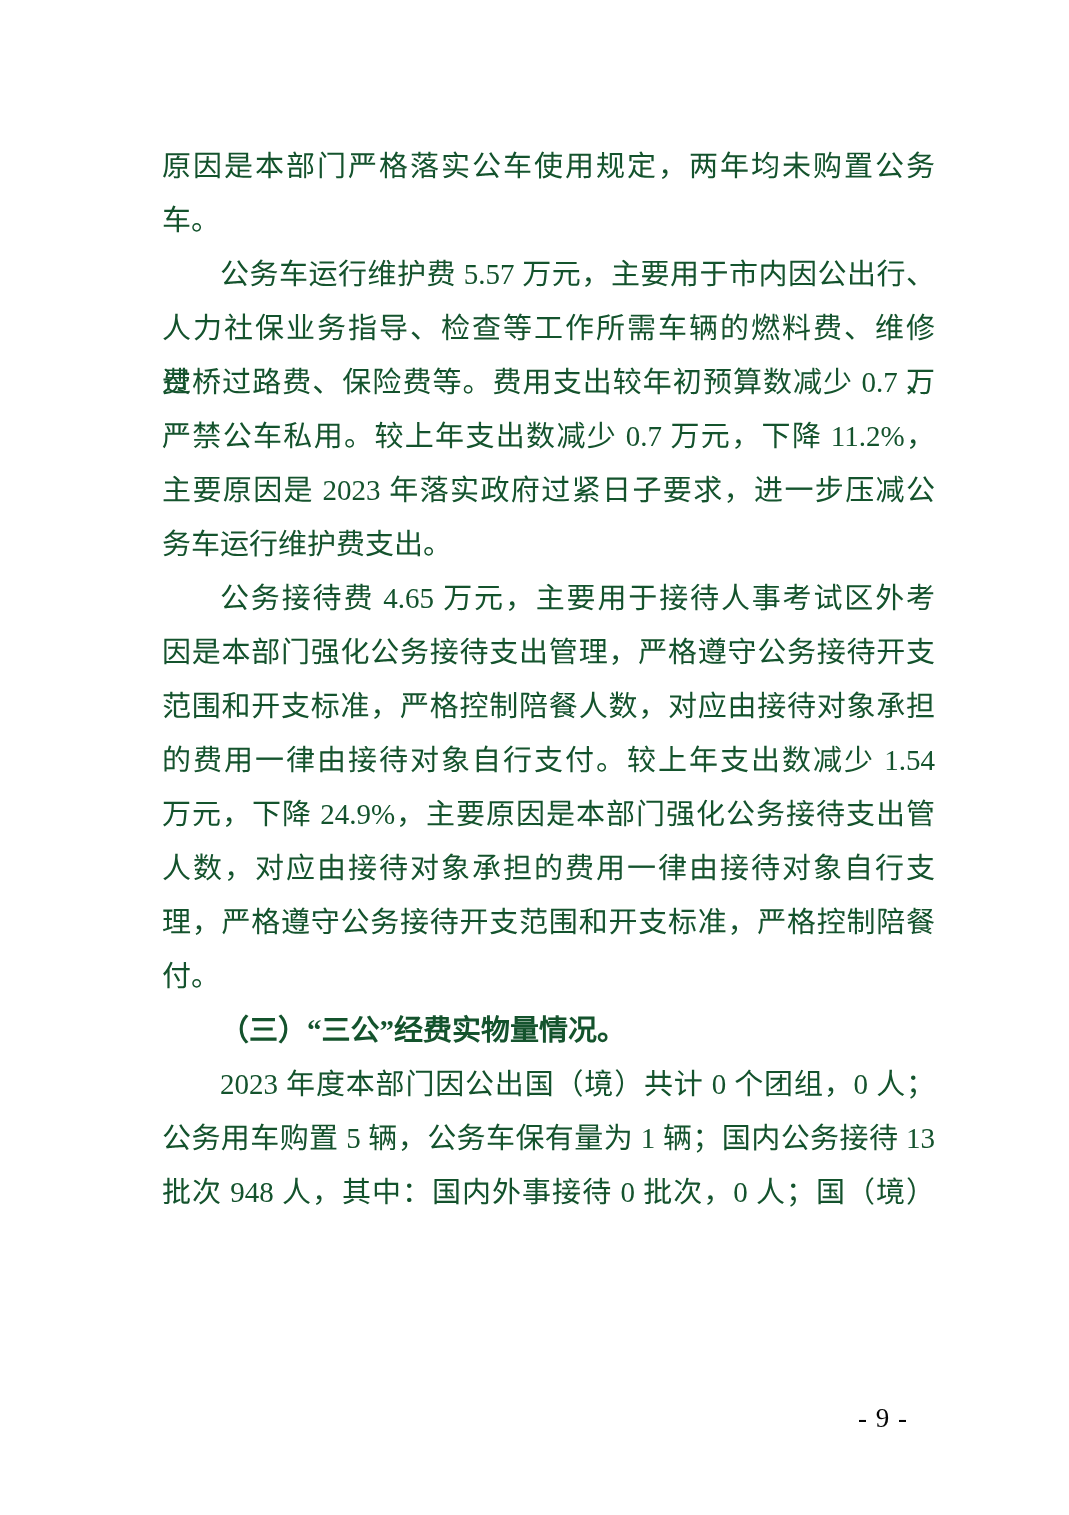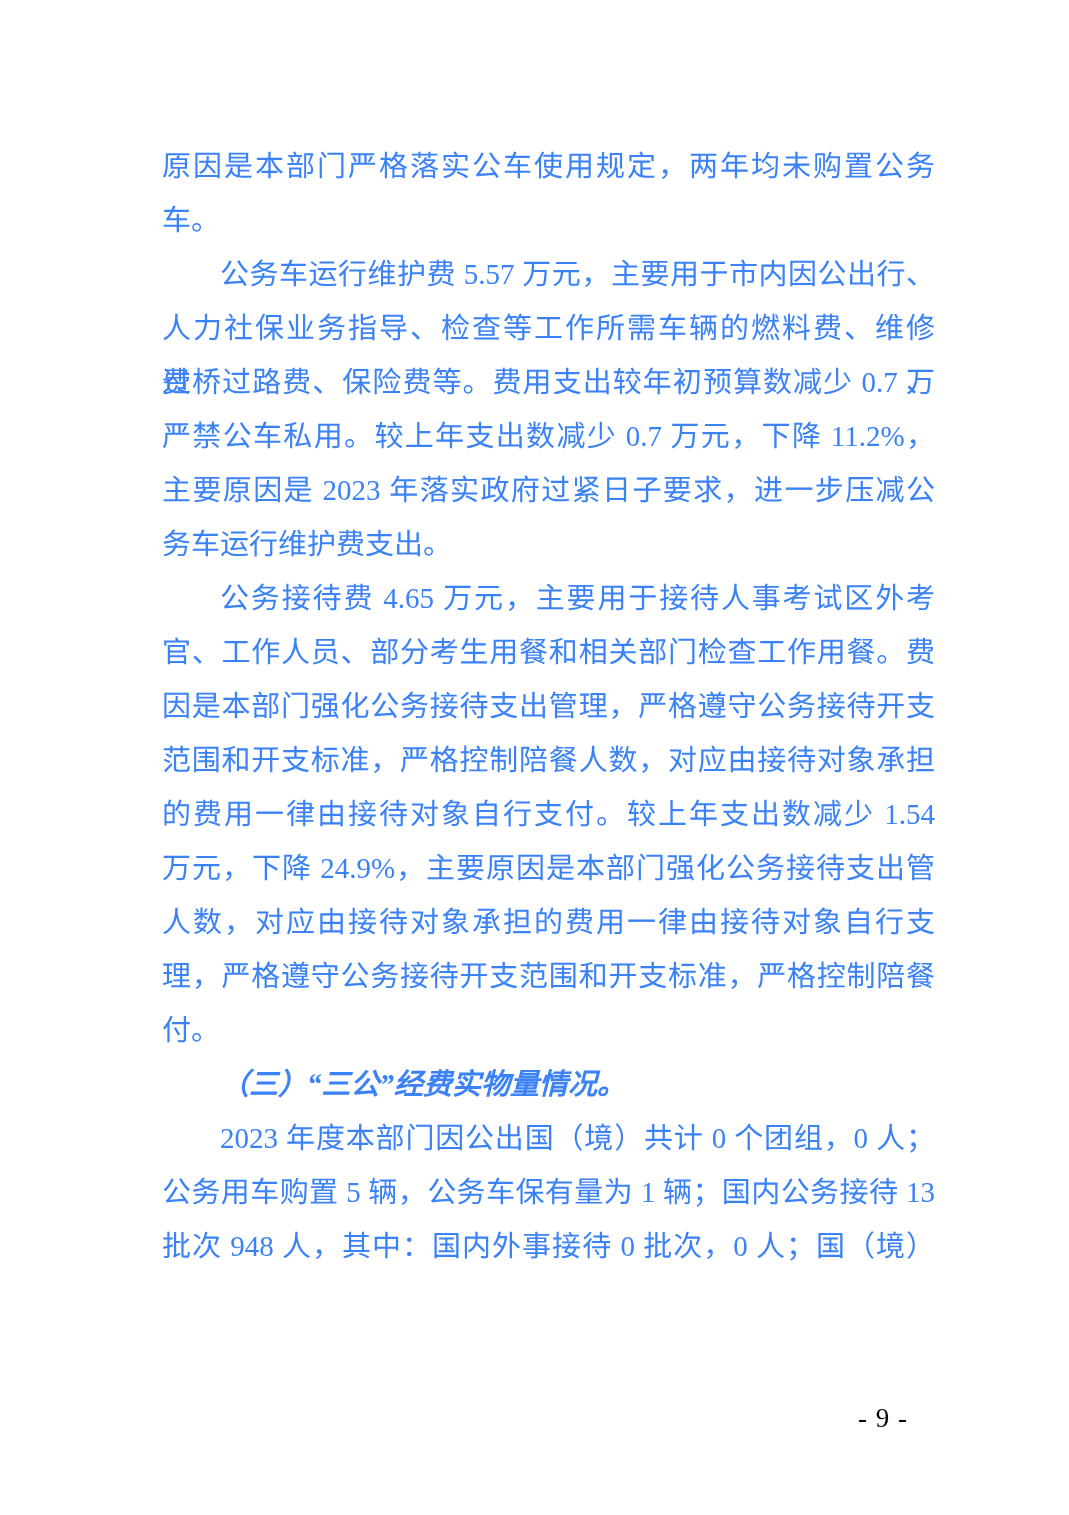--- a/index.html
+++ b/index.html
@@ -20,40 +20,39 @@
     position: absolute;
     left: 162px;
     top: 139px;
     width: 773px;
   }
   .line {
     font-size: 29px;
     line-height: 54px;
     height: 54px;
     white-space: normal;
-    color: #3b82f6;
+    color: #14532d;
   }
   
   .j {
     text-align: justify;
     text-align-last: justify;
   }
   
   .e {
     text-align: left;
     text-align-last: left;
   }
   
   .ind {
     text-indent: 2em;
   }
   
   .heading {
     font-weight: 700;
-    font-style: italic;
   }
   .page-number {
     position: absolute;
     top: 1398px;
     right: 161px;
     font-size: 27px;
     line-height: 40px;
     color: #060606;
     text-align: right;
     letter-spacing: 1px;
@@ -66,21 +65,20 @@
   <div class="text-block">
     <div class="line j">原因是本部门严格落实公车使用规定，两年均未购置公务</div>
     <div class="line e">车。</div>
     <div class="line j ind">公务车运行维护费 5.57 万元，主要用于市内因公出行、</div>
     <div class="line j">人力社保业务指导、检查等工作所需车辆的燃料费、维修费、</div>
     <div class="line j">过桥过路费、保险费等。费用支出较年初预算数减少 0.7 万</div>
     <div class="line j">严禁公车私用。较上年支出数减少 0.7 万元，下降 11.2%，</div>
     <div class="line j">主要原因是 2023 年落实政府过紧日子要求，进一步压减公</div>
     <div class="line e">务车运行维护费支出。</div>
     <div class="line j ind">公务接待费 4.65 万元，主要用于接待人事考试区外考</div>
-    <div class="line j">官、工作人员、部分考生用餐和相关部门检查工作用餐。费</div>
     <div class="line j">因是本部门强化公务接待支出管理，严格遵守公务接待开支</div>
     <div class="line j">范围和开支标准，严格控制陪餐人数，对应由接待对象承担</div>
     <div class="line j">的费用一律由接待对象自行支付。较上年支出数减少 1.54</div>
     <div class="line j">万元，下降 24.9%，主要原因是本部门强化公务接待支出管</div>
     <div class="line j">人数，对应由接待对象承担的费用一律由接待对象自行支</div>
     <div class="line j">理，严格遵守公务接待开支范围和开支标准，严格控制陪餐</div>
     <div class="line e">付。</div>
     <div class="line e ind heading">（三）“三公”经费实物量情况。</div>
     <div class="line j ind">2023 年度本部门因公出国（境）共计 0 个团组，0 人；</div>
     <div class="line j">公务用车购置 5 辆，公务车保有量为 1 辆；国内公务接待 13</div>

